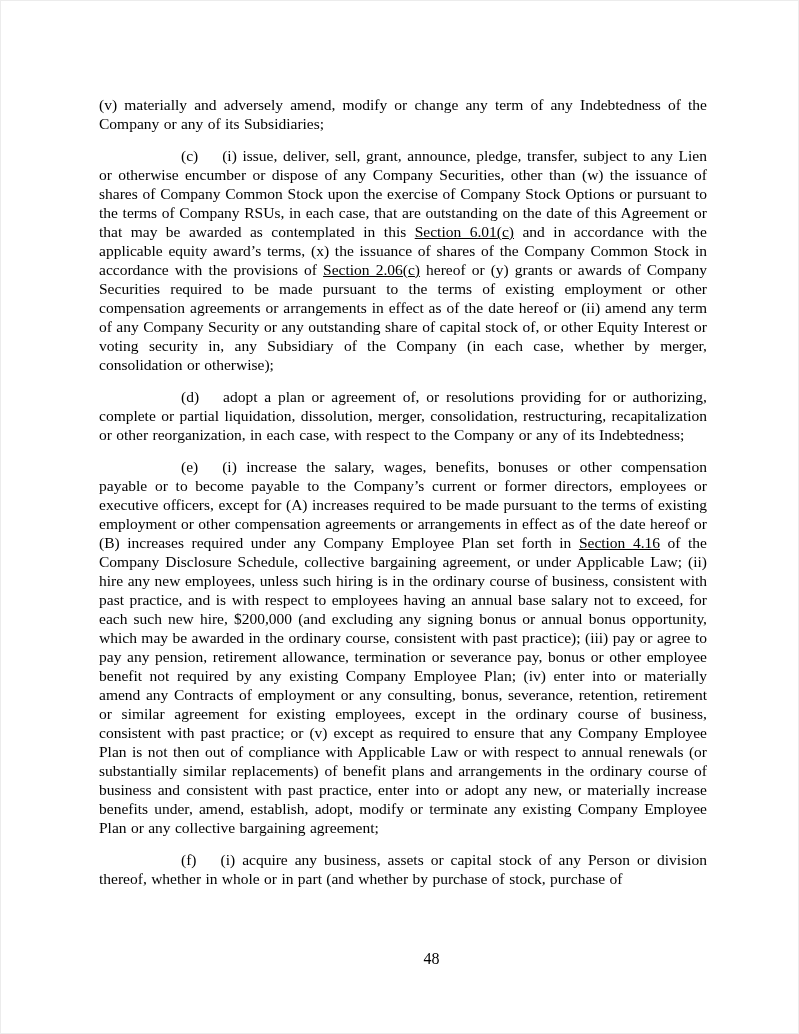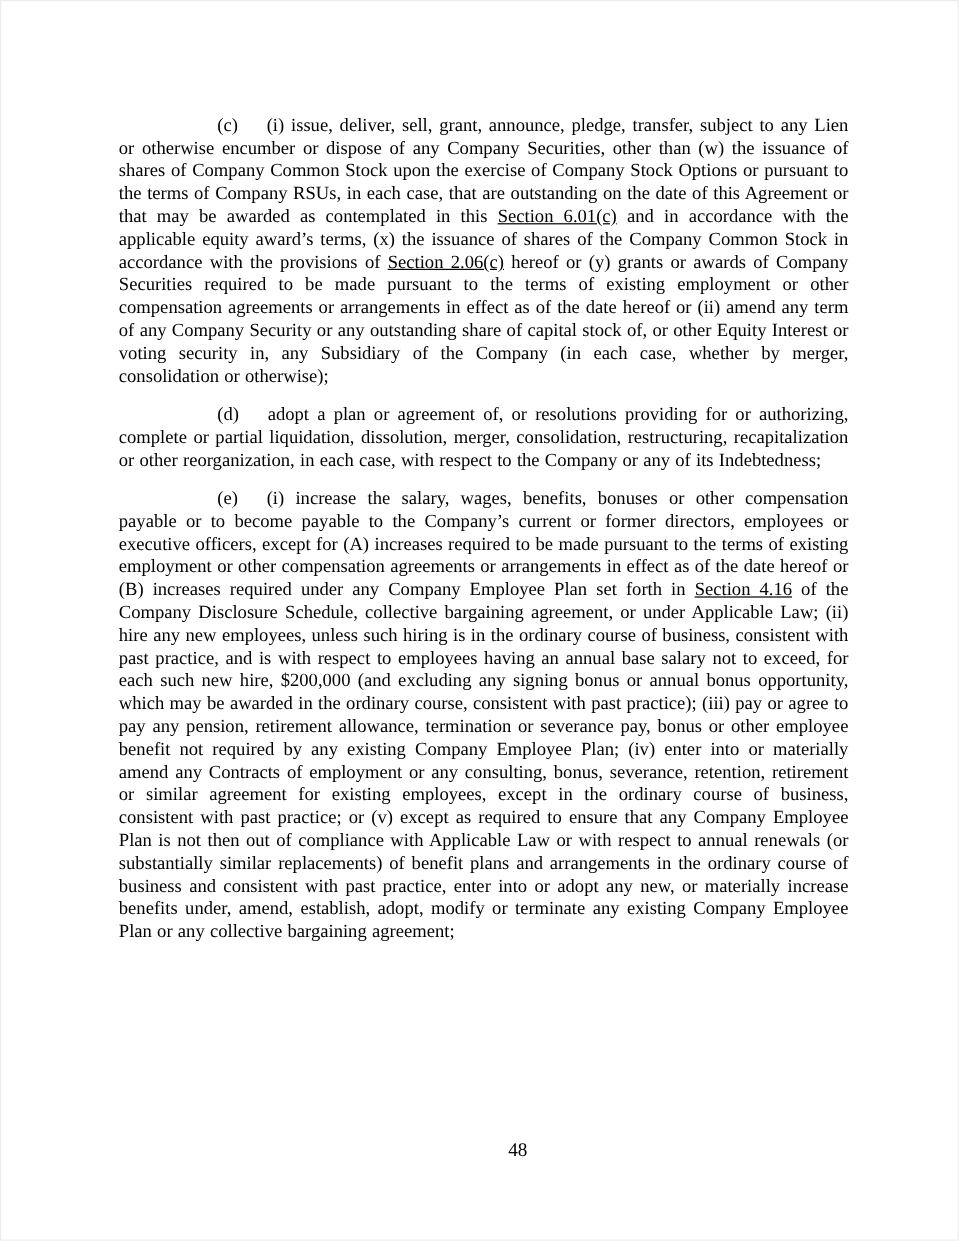--- a/index.html
+++ b/index.html
@@ -51,18 +51,20 @@
     font-size: 16px;
     line-height: 19px;
     margin-left: 32px;
   }
 </style>
 </head>
 <body>
 
 <div class="page">
   <div class="content">
+    <p class="para"><span>(v) materially and adversely amend, modify or change any term of any Indebtedness of the Company or any of its Subsidiaries;</span></p>
     <p class="para indent"><span>(c)</span><span class="tab"></span><span>(i) issue, deliver, sell, grant, announce, pledge, transfer, subject to any Lien or otherwise encumber or dispose of any Company Securities, other than (w) the issuance of shares of Company Common Stock upon the exercise of Company Stock Options or pursuant to the terms of Company RSUs, in each case, that are outstanding on the date of this Agreement or that may be awarded as contemplated in this </span><span class="underline">Section 6.01(c)</span><span> and in accordance with the applicable equity award’s terms, (x) the issuance of shares of the Company Common Stock in accordance with the provisions of </span><span class="underline">Section 2.06(c)</span><span> hereof or (y) grants or awards of Company Securities required to be made pursuant to the terms of existing employment or other compensation agreements or arrangements in effect as of the date hereof or (ii) amend any term of any Company Security or any outstanding share of capital stock of, or other Equity Interest or voting security in, any Subsidiary of the Company (in each case, whether by merger, consolidation or otherwise);</span></p>
     <p class="para indent"><span>(d)</span><span class="tab"></span><span>adopt a plan or agreement of, or resolutions providing for or authorizing, complete or partial liquidation, dissolution, merger, consolidation, restructuring, recapitalization or other reorganization, in each case, with respect to the Company or any of its Indebtedness;</span></p>
     <p class="para indent"><span>(e)</span><span class="tab"></span><span>(i) increase the salary, wages, benefits, bonuses or other compensation payable or to become payable to the Company’s current or former directors, employees or executive officers, except for (A) increases required to be made pursuant to the terms of existing employment or other compensation agreements or arrangements in effect as of the date hereof or (B) increases required under any Company Employee Plan set forth in </span><span class="underline">Section 4.16</span><span> of the Company Disclosure Schedule, collective bargaining agreement, or under Applicable Law; (ii) hire any new employees, unless such hiring is in the ordinary course of business, consistent with past practice, and is with respect to employees having an annual base salary not to exceed, for each such new hire, $200,000 (and excluding any signing bonus or annual bonus opportunity, which may be awarded in the ordinary course, consistent with past practice); (iii) pay or agree to pay any pension, retirement allowance, termination or severance pay, bonus or other employee benefit not required by any existing Company Employee Plan; (iv) enter into or materially amend any Contracts of employment or any consulting, bonus, severance, retention, retirement or similar agreement for existing employees, except in the ordinary course of business, consistent with past practice; or (v) except as required to ensure that any Company Employee Plan is not then out of compliance with Applicable Law or with respect to annual renewals (or substantially similar replacements) of benefit plans and arrangements in the ordinary course of business and consistent with past practice, enter into or adopt any new, or materially increase benefits under, amend, establish, adopt, modify or terminate any existing Company Employee Plan or any collective bargaining agreement;</span></p>
+    <p class="para indent"><span>(f)</span><span class="tab"></span><span>(i) acquire any business, assets or capital stock of any Person or division thereof, whether in whole or in part (and whether by purchase of stock, purchase of</span></p>
   </div>
   <div class="page-number">48</div>
 </div>
 
 </body></html>

